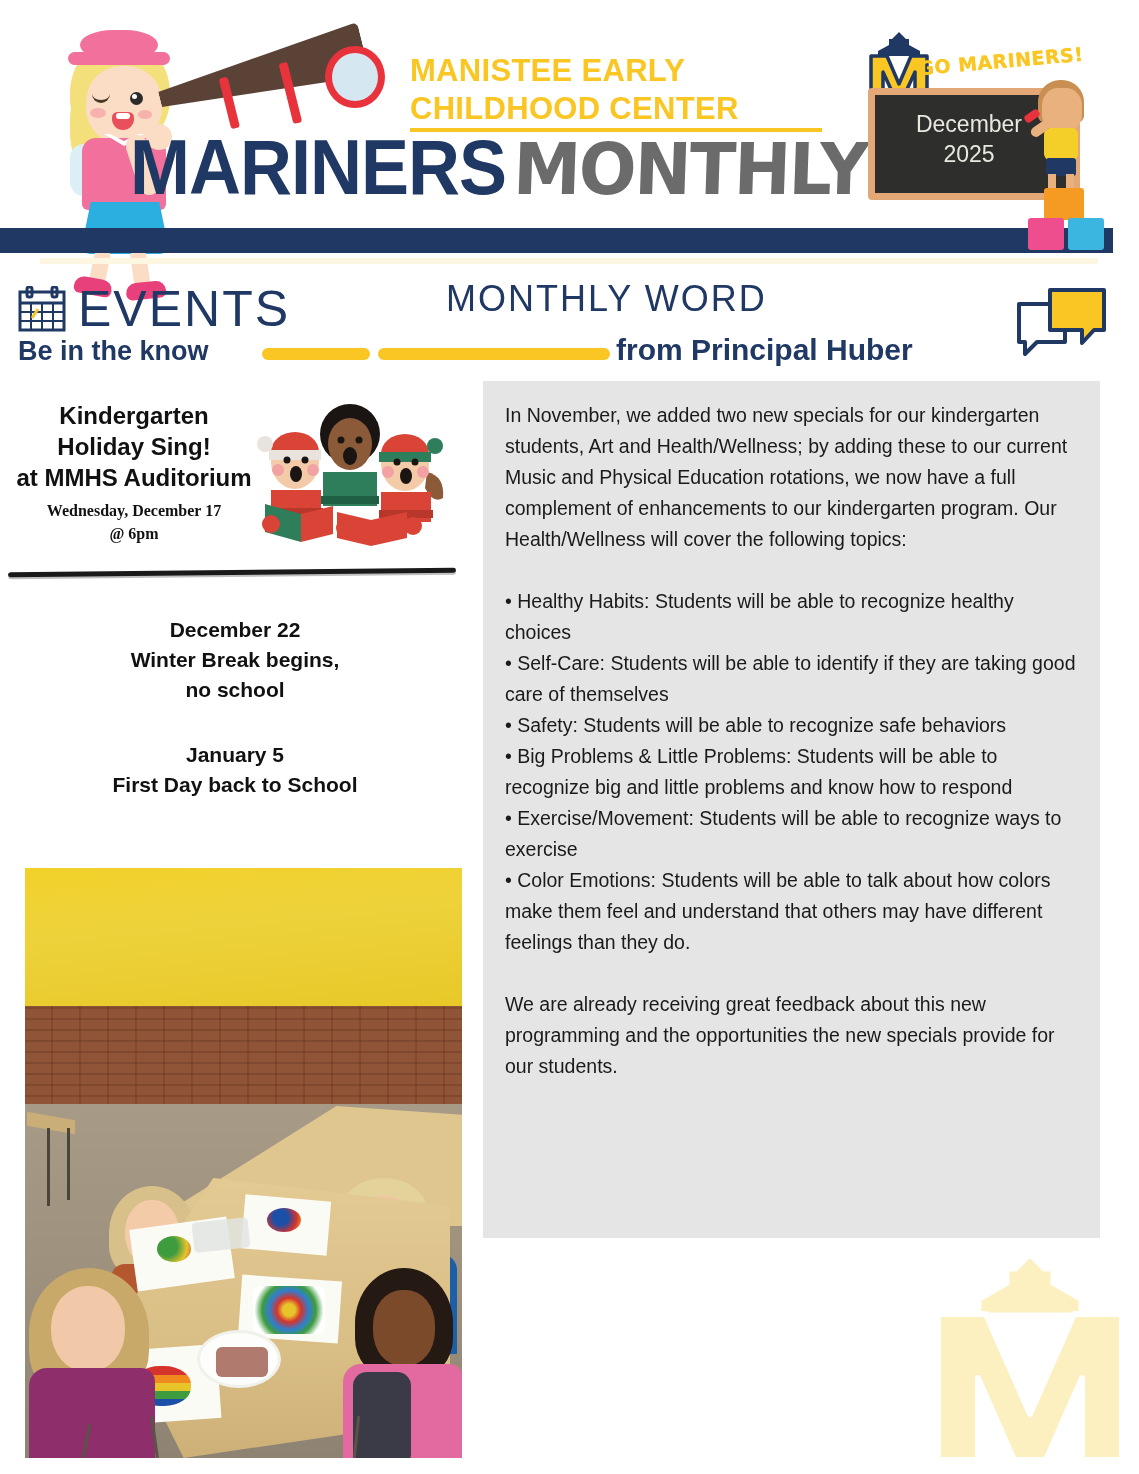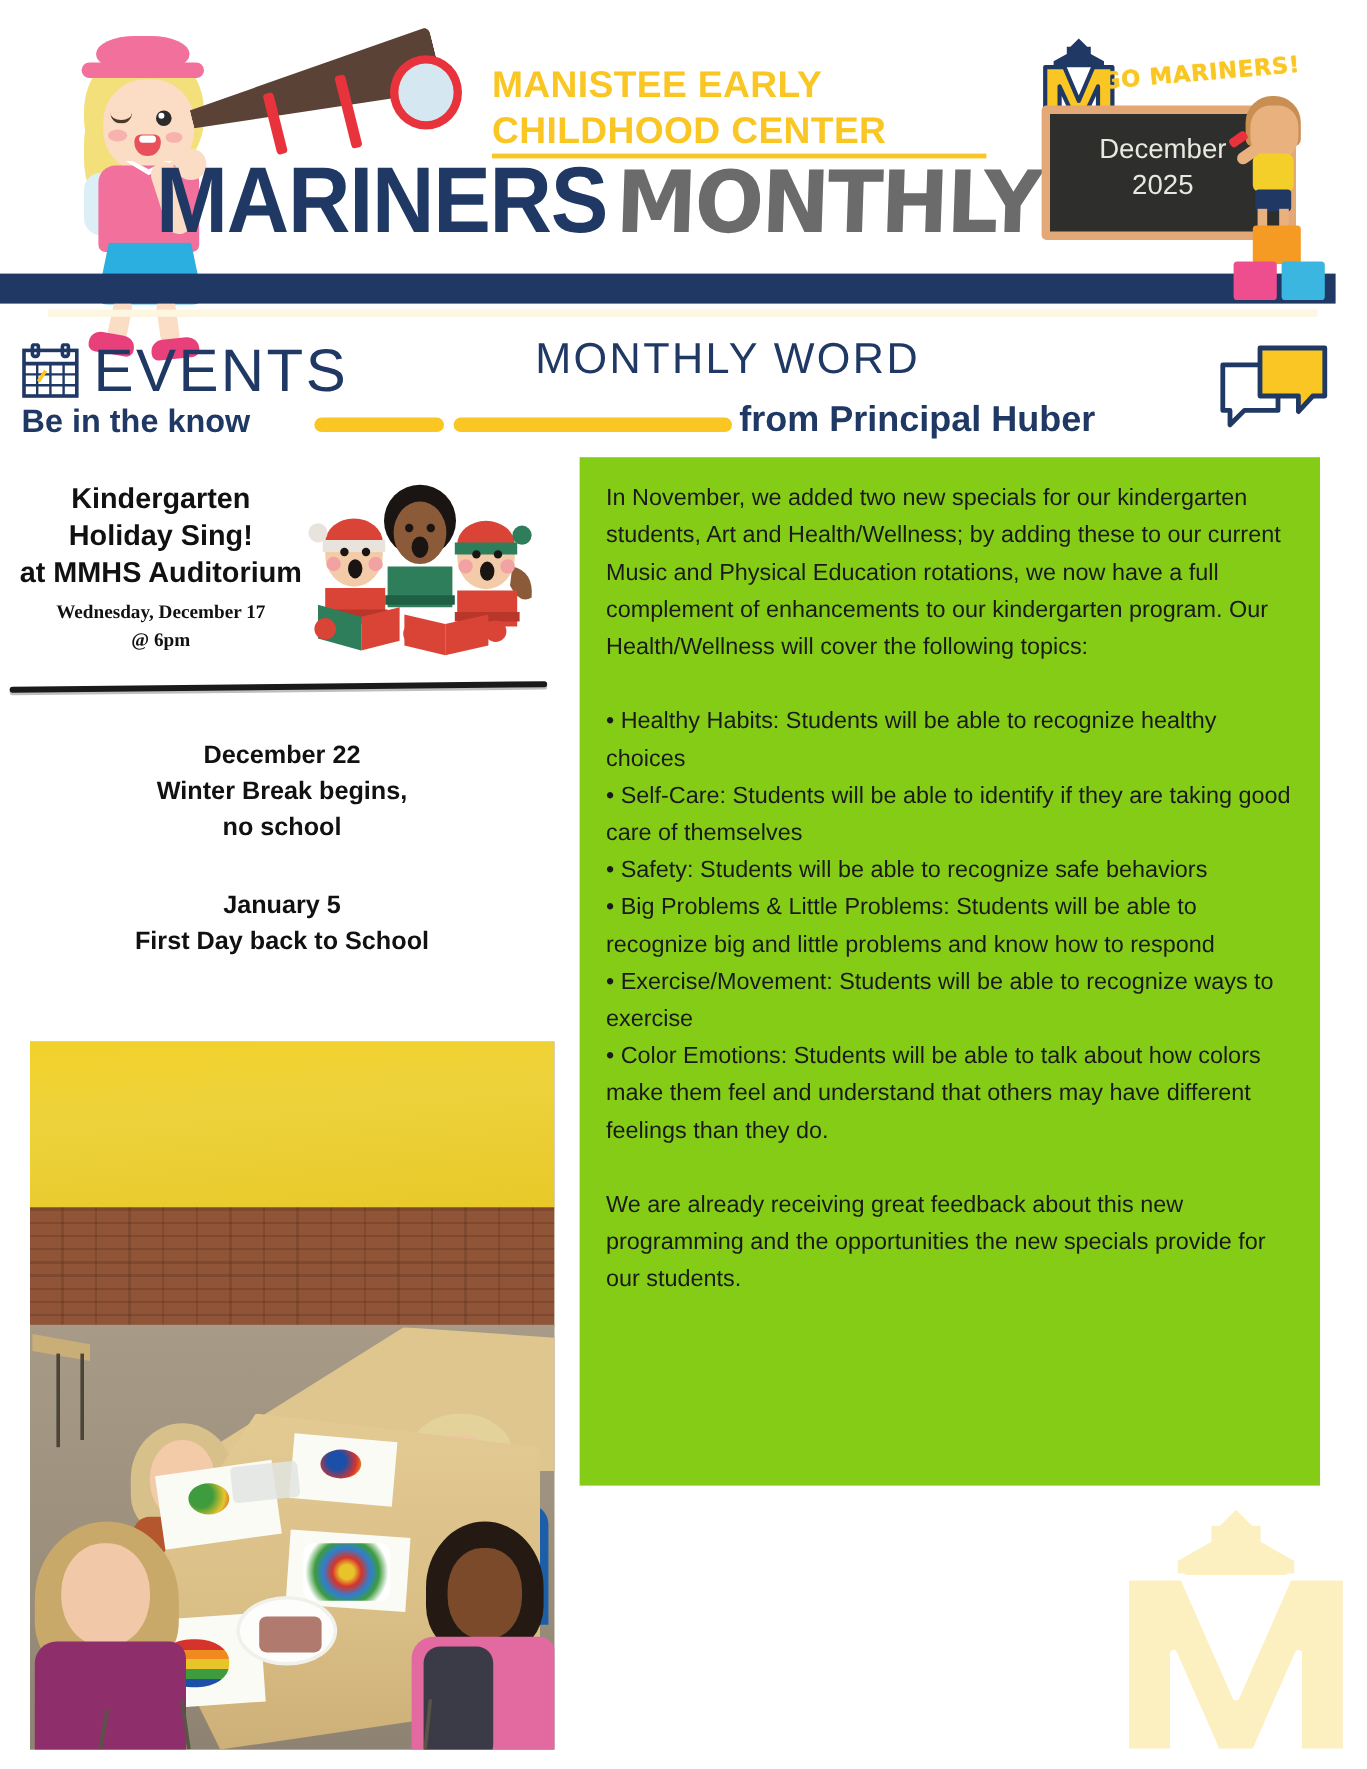--- a/index.html
+++ b/index.html
@@ -203,21 +203,21 @@
   }
   .evt-block3 {
     position:absolute; left:0; top:340px; width:470px; text-align:center;
     font-family:"Liberation Sans", sans-serif; font-weight:bold;
     font-size:21px; line-height:30px; color:#111;
   }
 
   
   .msg-box {
     position:absolute; left:483px; top:381px; width:617px; height:857px;
-    background:#84cc16; padding: 19px 20px 0 22px;
+    background:#e5e5e5; padding: 19px 20px 0 22px;
   }
   .msg-p {
     font-family:"Liberation Sans", sans-serif;
     font-size:19.5px; line-height:31px; color:#1a1a1a;
   }
   .msg-gap { height: 31px; }
 
   
   .photo {
     position:absolute; left:25px; top:868px; width:437px; height:590px;

